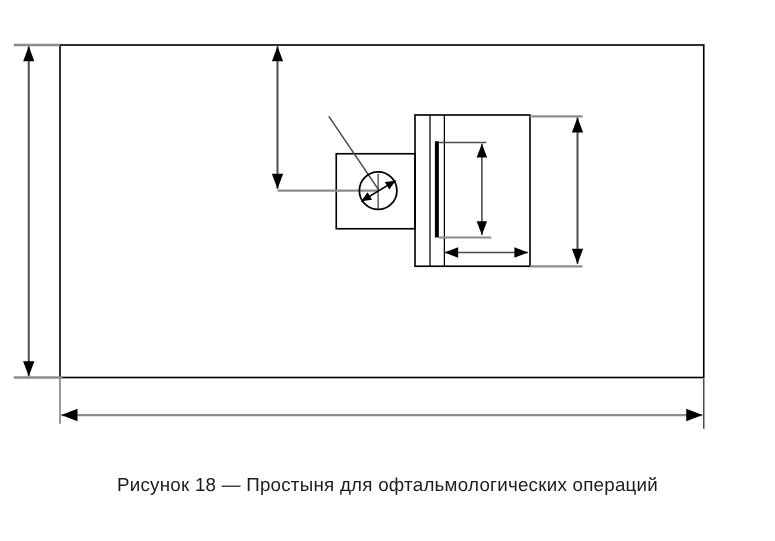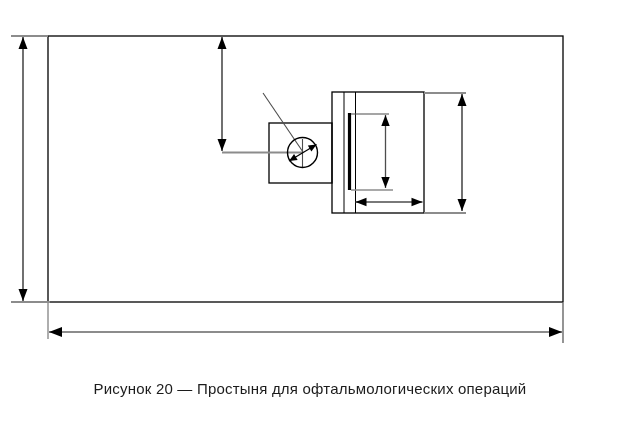--- a/index.html
+++ b/index.html
@@ -70,14 +70,14 @@
       <line x1="462" y1="94" x2="462" y2="211" stroke="#4d4d4d" stroke-width="1.6"></line>
       <polygon points="462,211 457.5,199 466.5,199" fill="#000000"></polygon>
       <polygon points="462,94 457.5,106 466.5,106" fill="#000000"></polygon>
       <line x1="355.5" y1="202" x2="422.5" y2="202" stroke="#4d4d4d" stroke-width="1.3"></line>
       <polygon points="422.5,202 411.5,206.2 411.5,197.8" fill="#000000"></polygon>
       <polygon points="355.5,202 366.5,206.2 366.5,197.8" fill="#000000"></polygon>
       <line x1="289" y1="161" x2="316.5" y2="144.5" stroke="#000000" stroke-width="1.2"></line>
       <polygon points="316.5,144.5 311.440791738296,151.61719128341412 307.8393214503033,145.6147408034263" fill="#000000"></polygon>
       <polygon points="289,161 297.6606785496967,159.8852591965737 294.059208261704,153.88280871658588" fill="#000000"></polygon>
     </svg>
-  <div class="figure-caption">Рисунок 20 — Простыня для офтальмологических операций</div>
+  <div class="figure-caption">Рисунок 18 — Простыня для офтальмологических операций</div>
 </div>
 
 </body></html>

